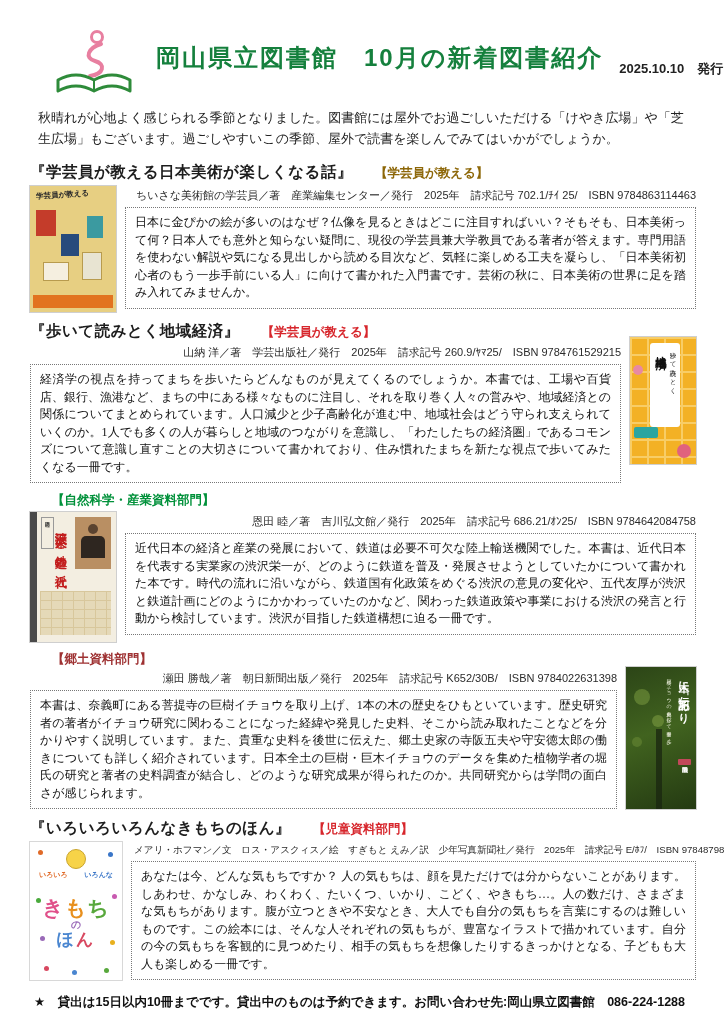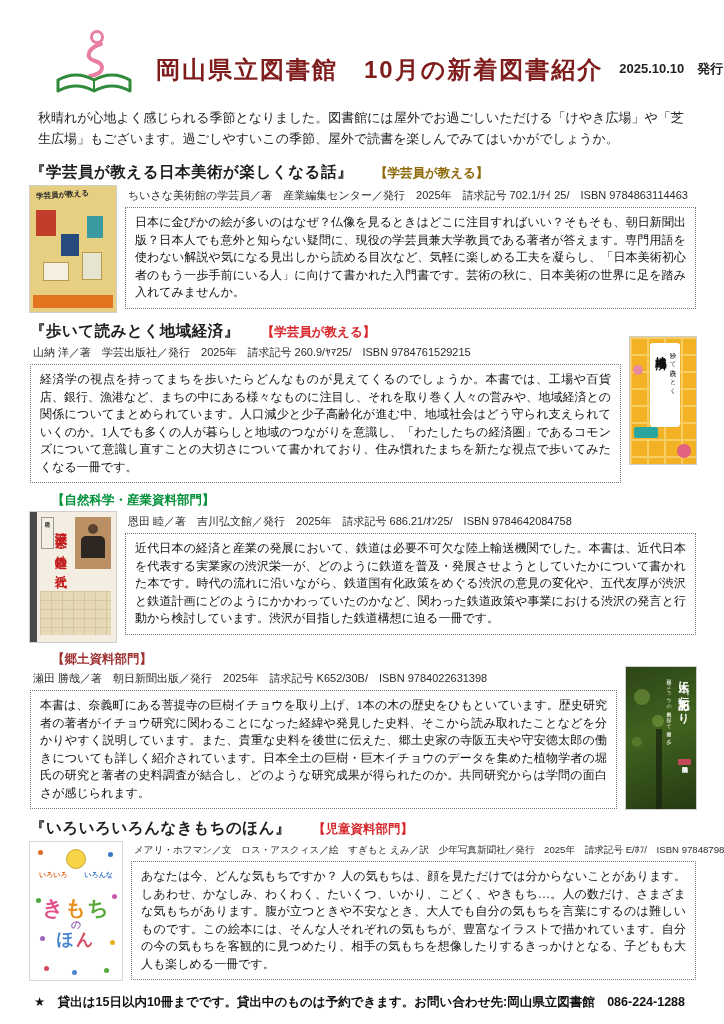--- a/index.html
+++ b/index.html
@@ -3,34 +3,34 @@
 <meta charset="utf-8">
 <style>
   html,body{margin:0;padding:0;background:#fff;}
   body{width:724px;height:1024px;overflow:hidden;
        font-family:"Liberation Sans","DejaVu Sans",sans-serif;color:#1d1d1d;}
   .page{box-sizing:border-box;width:724px;height:1024px;padding:26px 28px 0 30px;}
 
   
   .header-row{display:flex;align-items:flex-start;}
   .logo{width:92px;height:72px;flex-shrink:0;margin:2px 16px 0 18px;}
-  .main-title{color:#7f1d1d;font-size:24px;font-weight:bold;letter-spacing:2px;
-              margin-top:28px;white-space:nowrap;}
+  .main-title{color:#15803d;font-size:24px;font-weight:bold;letter-spacing:2px;
+              margin-top:16px;white-space:nowrap;}
   .issue-date{font-size:13px;font-weight:bold;color:#222;margin:34px 0 0 16px;white-space:nowrap;}
 
   .intro{font-size:13px;line-height:1.58;margin:8px 4px 13px 8px;color:#222;}
 
   
   .book{margin-bottom:9px;}
   .title-row{display:flex;align-items:baseline;margin:0 0 3px 0;}
   .book-title{font-size:15.5px;font-weight:bold;letter-spacing:.5px;white-space:nowrap;}
   .category{font-size:12.5px;font-weight:bold;margin-left:22px;white-space:nowrap;}
   .body-row{display:flex;gap:9px;align-items:flex-start;}
   .content-col{flex:1;min-width:0;}
-  .info-line{font-size:11px;color:#2a2a2a;margin:2px 0 4px 3px;white-space:nowrap;}
+  .info-line{font-size:11px;color:#2a2a2a;margin:2px 0 4px 3px;white-space:nowrap;text-align:right;}
   .info-line.small{font-size:9.6px;}
   .desc-box{border:1px dotted #777;padding:6px 9px;
             font-family:"Liberation Serif","DejaVu Serif",serif;
             font-size:12px;line-height:17.5px;color:#111;text-align:justify;}
 
   
   .cover{flex-shrink:0;position:relative;overflow:hidden;box-shadow:0 0 0 1px #cfcfcf;}
   .vtx{writing-mode:vertical-rl;text-orientation:upright;}
 
   .cover1{width:86px;height:126px;background:#e7cf82;}
@@ -124,21 +124,21 @@
         <div class="c1-label">学芸員が教える</div>
         <div class="c1-f1"></div>
         <div class="c1-f2"></div>
         <div class="c1-f3"></div>
         <div class="c1-f4"></div>
         <div class="c1-f5"></div>
         <div class="c1-strip"></div>
       </div>
       <div class="content-col">
         <div class="info-line">ちいさな美術館の学芸員／著　産業編集センター／発行　2025年　請求記号 702.1/ﾁｲ 25/　ISBN 9784863114463</div>
-        <div class="desc-box">日本に金ぴかの絵が多いのはなぜ？仏像を見るときはどこに注目すればいい？そもそも、朝日新聞出版？日本人でも意外と知らない疑問に、現役の学芸員兼大学教員である著者が答えます。専門用語を使わない解説や気になる見出しから読める目次など、気軽に楽しめる工夫を凝らし、「日本美術初心者のもう一歩手前にいる人」に向けて書かれた入門書です。芸術の秋に、日本美術の世界に足を踏み入れてみませんか。</div>
+        <div class="desc-box">日本に金ぴかの絵が多いのはなぜ？仏像を見るときはどこに注目すればいい？そもそも、日本美術って何？日本人でも意外と知らない疑問に、現役の学芸員兼大学教員である著者が答えます。専門用語を使わない解説や気になる見出しから読める目次など、気軽に楽しめる工夫を凝らし、「日本美術初心者のもう一歩手前にいる人」に向けて書かれた入門書です。芸術の秋に、日本美術の世界に足を踏み入れてみませんか。</div>
       </div>
     </div>
   </div>
 
   <div class="book">
     <div class="body-row">
       <div class="content-col">
         <div class="title-row">
           <span class="book-title">『歩いて読みとく地域経済』</span>
           <span class="category" style="color: rgb(215, 38, 44);">【学芸員が教える】</span>

